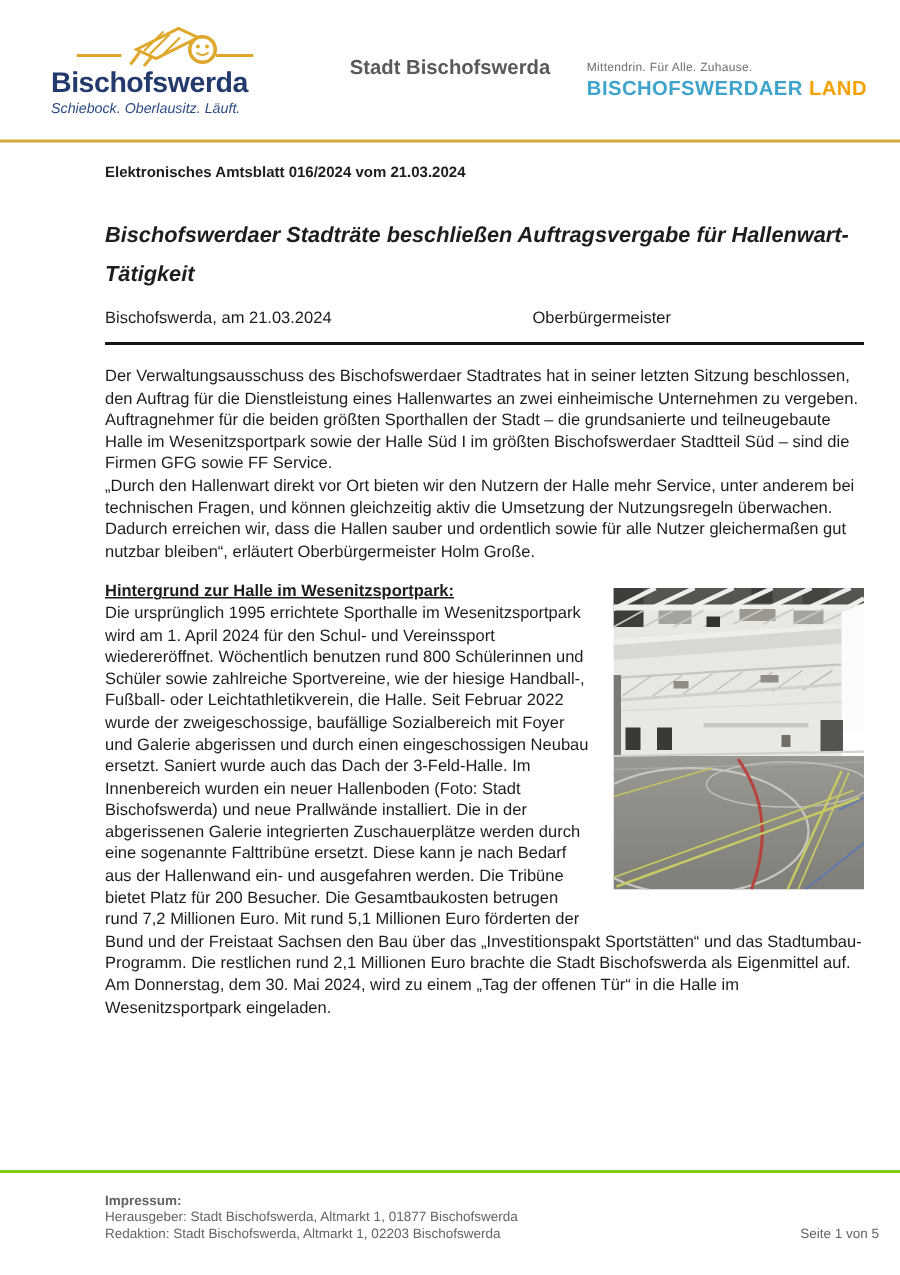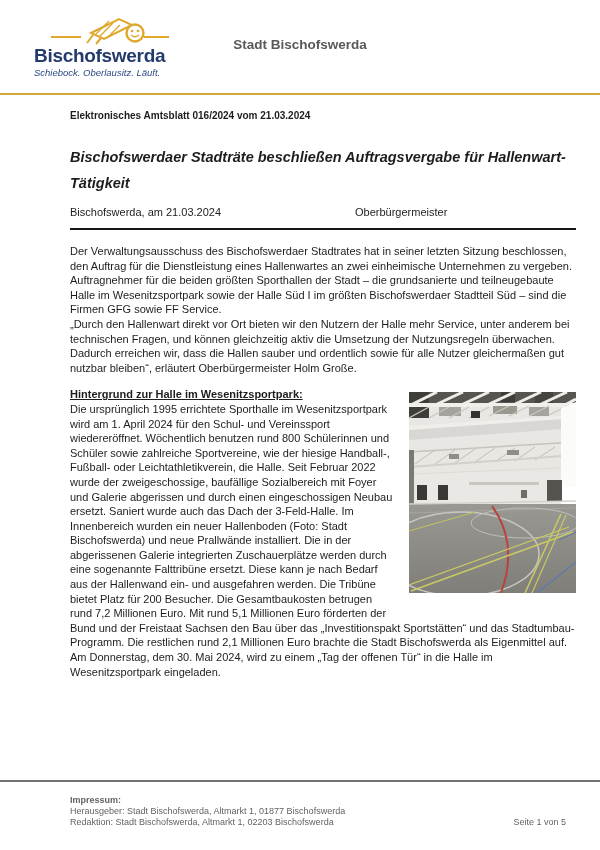--- a/index.html
+++ b/index.html
@@ -34,23 +34,23 @@
   .para-block{margin-top:14px;}
   .bg-section{margin-top:12px;}
   .section-heading{
     font-size:11px;font-weight:bold;text-decoration:underline;
     margin:0;line-height:14.6px;
   }
   .photo-float{float:right;width:167px;height:201px;margin:5px 0 27px 12px;}
   .photo-float svg{display:block;}
   
   footer{
-    position:absolute;top:780px;left:0;right:0;border-top:2px solid #737373;
+    position:absolute;top:780px;left:0;right:0;border-top:2px solid #84cc16;
     display:flex;justify-content:space-between;align-items:flex-end;
-    padding:13px 34px 0 70px;
+    padding:13px 14px 0 70px;
   }
   .impressum{font-size:9px;line-height:10.8px;color:#636363;}
   .impressum-heading{font-weight:bold;}
   .page-indicator{font-size:9px;line-height:10.8px;color:#636363;}
 </style>
 </head>
 <body>
 
 <div class="page">
 
@@ -70,20 +70,24 @@
         </svg>
       </span>
       <div class="logo-name">Bischofswerda</div>
       <div class="logo-tagline">Schiebock. Oberlausitz. Läuft.</div>
     </div>
 
     <div class="center-title">
       <div>Stadt Bischofswerda</div>
     </div>
 
+    <div class="brand">
+      <div class="brand-tagline">Mittendrin. Für Alle. Zuhause.</div>
+      <div class="brand-name"><span class="brand-blue">BISCHOFSWERDAER</span> <span class="brand-orange">LAND</span></div>
+    </div>
   </header>
 
   <main>
     <div class="meta">Elektronisches Amtsblatt 016/2024 vom 21.03.2024</div>
 
     <h1 class="title"><span>Bischofswerdaer Stadträte beschließen Auftragsvergabe für Hallenwart-</span><br><span>Tätigkeit</span></h1>
 
     <div class="date-row">
       <span>Bischofswerda, am 21.03.2024</span>
       <span class="byline">Oberbürgermeister</span>

